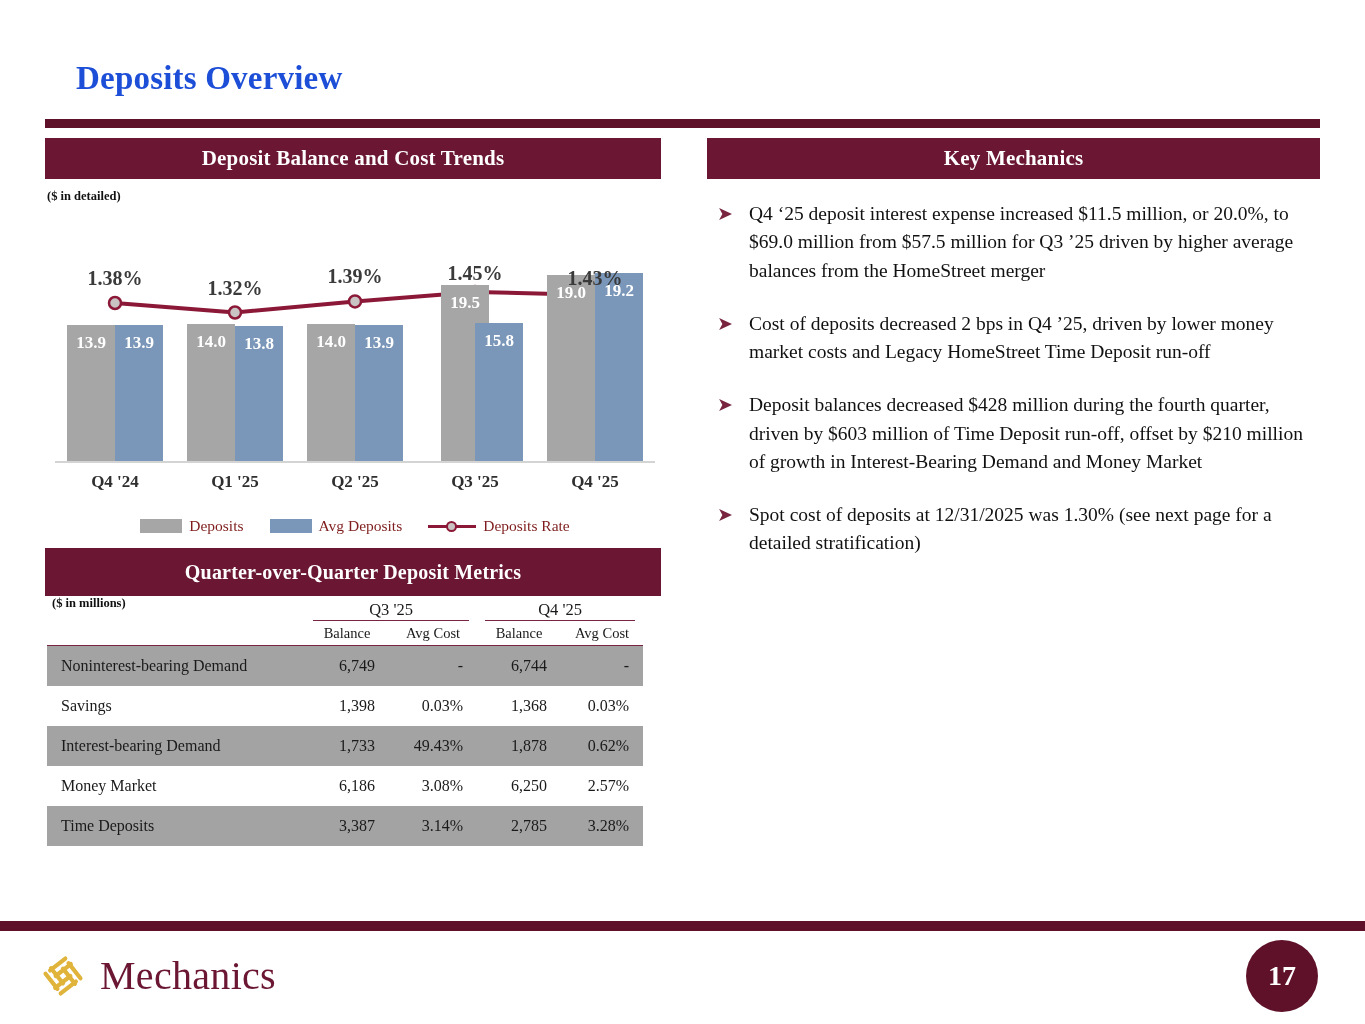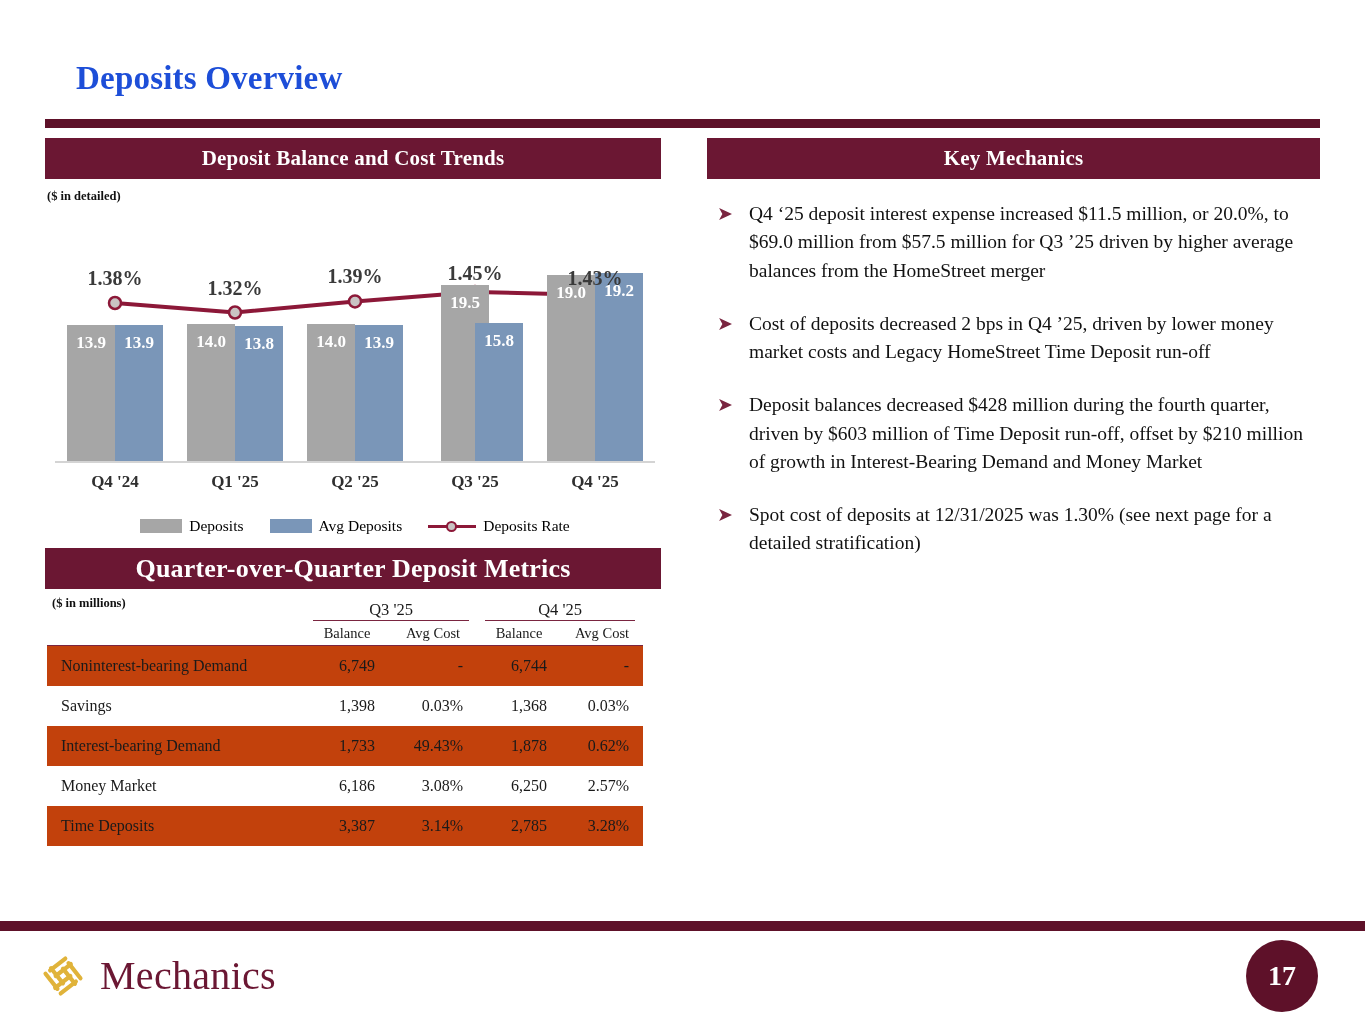--- a/index.html
+++ b/index.html
@@ -29,21 +29,21 @@
   .sec-head{
     position:absolute;
     background:#6b1733;
     color:#ffffff;
     font-weight:bold;
     display:flex;align-items:center;justify-content:center;
     letter-spacing:.2px;
   }
   #chart-head{left:45px;top:138px;width:616px;height:41px;font-size:21px;}
   #kh-head{left:707px;top:138px;width:613px;height:41px;font-size:21px;}
-  #tbl-head{left:45px;top:548px;width:616px;height:41px;font-size:26px;text-align:right;}
+  #tbl-head{left:45px;top:548px;width:616px;height:48px;font-size:20px;text-align:right;}
 
   .units{
     position:absolute;font-size:12.5px;font-weight:bold;color:#111;
     font-family:"Liberation Serif", serif;
   }
   #units-chart{left:47px;top:189px;}
   #units-tbl{left:52px;top:596px;}
 
   
   #chart{position:absolute;left:45px;top:200px;width:620px;height:300px;}
@@ -80,40 +80,40 @@
   .lg-sw.gray{background:#a6a6a6;}
   .lg-sw.blue{background:#7a96b8;}
   .lg-line{position:relative;width:48px;height:14px;display:inline-block;}
   .lg-line:before{
     content:"";position:absolute;left:0;top:5.5px;width:48px;height:3.5px;background:#8c1838;
   }
   .lg-line:after{
     content:"";position:absolute;left:18px;top:2px;width:11px;height:11px;border-radius:50%;
     background:#c9c3c3;border:2px solid #8c1838;box-sizing:border-box;
   }
-  .lg-txt{font-size:15.5px;color:#000000;font-weight:normal;}
+  .lg-txt{font-size:15.5px;color:#7f1d1d;font-weight:normal;}
 
   
   #metrics{
     position:absolute;left:47px;top:600px;width:614px;
     font-size:15.5px;color:#1a1a1a;
   }
   table.m{border-collapse:collapse;width:596px;table-layout:fixed;}
   table.m td,table.m th{padding:0;font-weight:normal;}
   .grp-th{
     text-align:center;font-weight:bold;font-size:16.5px;
     padding-bottom:3px;
   }
   .grp-rule{height:1.3px;background:#7a2540;margin:0 8px 4px 8px;}
   .sub-th{
     text-align:center;font-weight:bold;font-size:14.5px;padding-bottom:6px;
   }
   .head-rule td{border-bottom:1.6px solid #7a2540;height:3px;}
   tr.r td{height:40px;vertical-align:middle;font-size:16px;}
-  tr.r.shade td{background:#c2410c;}
+  tr.r.shade td{background:#a3a3a3;}
   tr.r td.lbl{padding-left:14px;text-align:left;}
   tr.r td.num{text-align:right;padding-right:14px;}
   tr.total td{
     font-weight:bold;border-top:2px solid #6b1733;height:40px;font-size:16px;
   }
   tr.total td.lbl{padding-left:14px;}
   tr.total td.num{text-align:right;padding-right:14px;}
 
   
   #kh{position:absolute;left:707px;top:200px;width:620px;}

